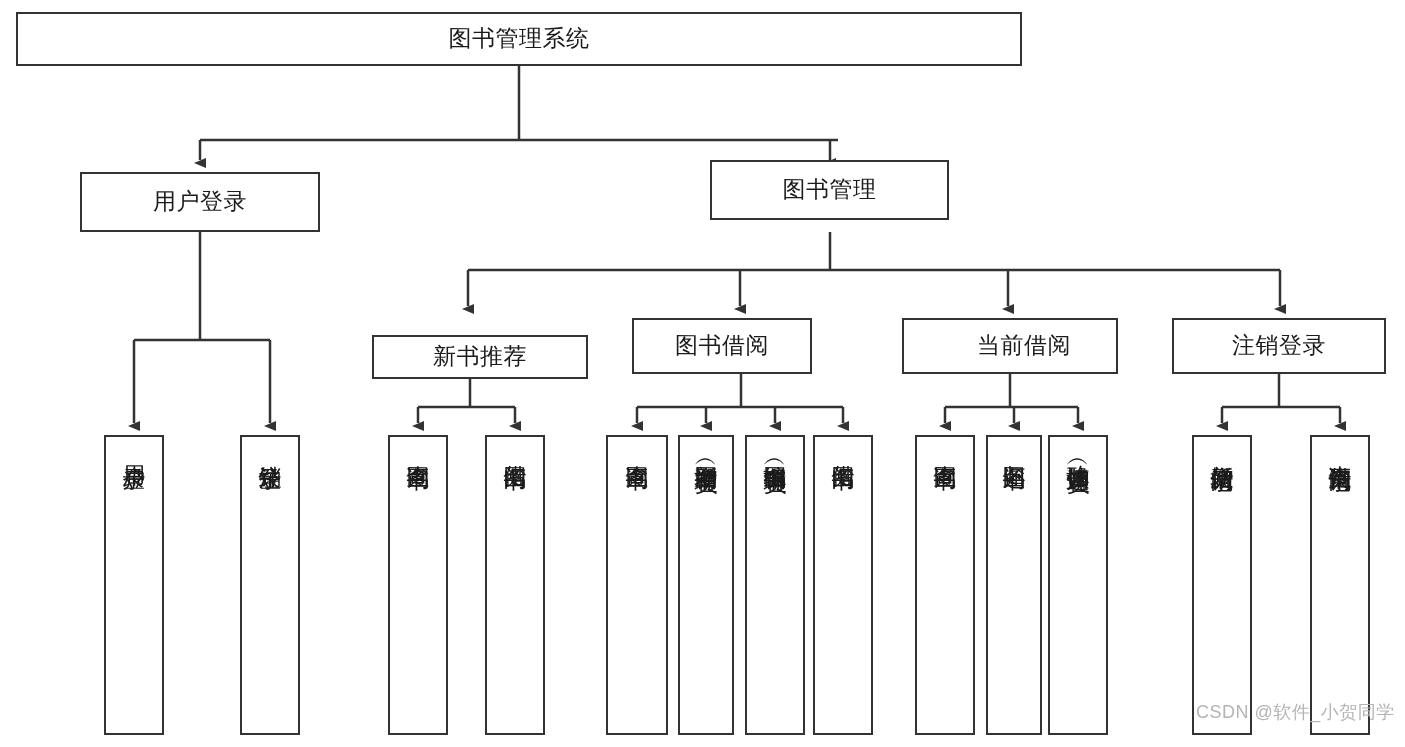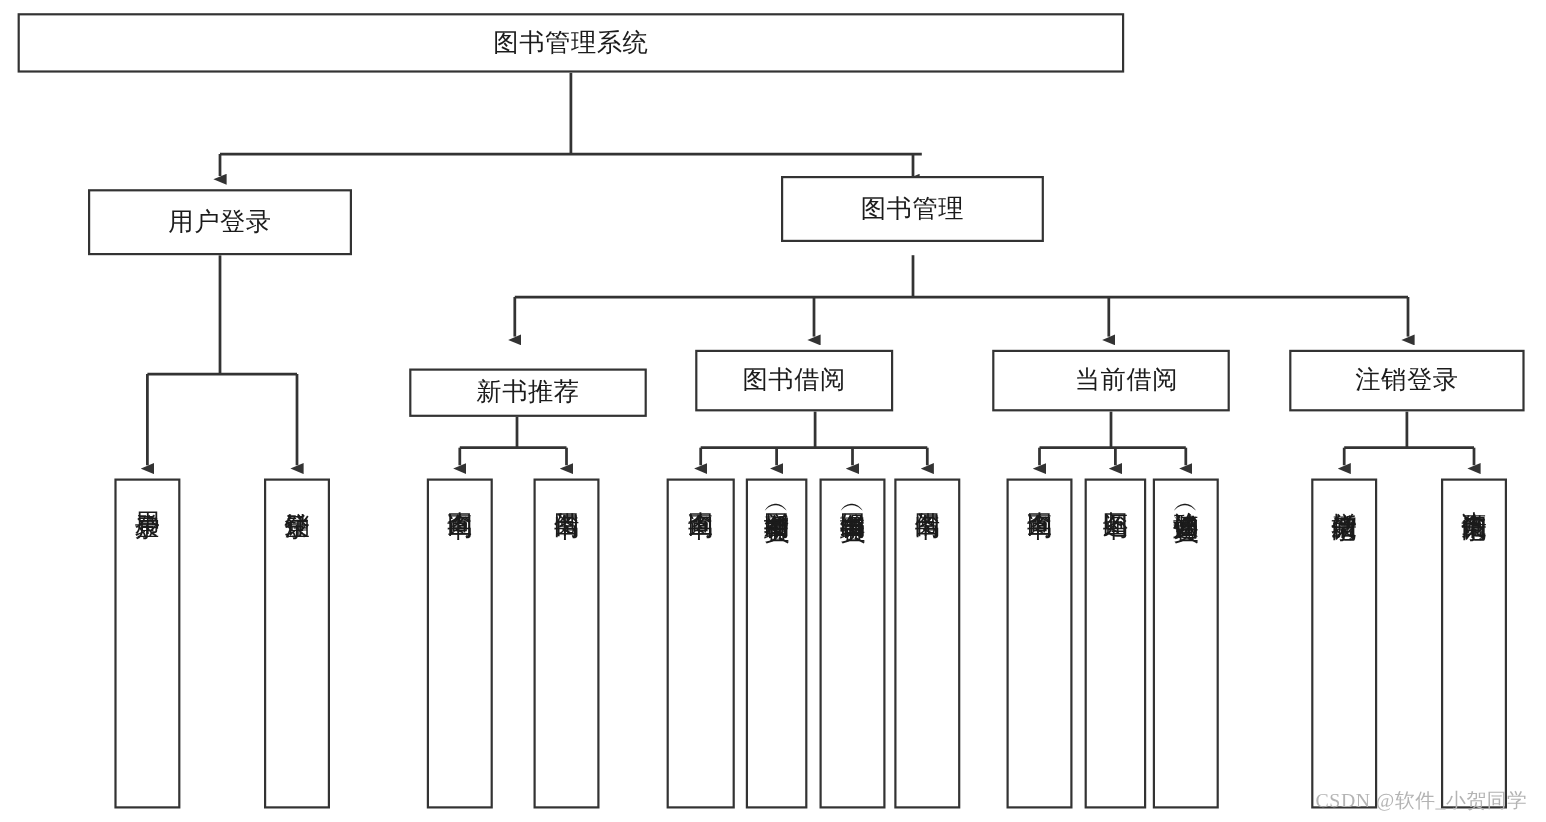--- a/index.html
+++ b/index.html
@@ -172,15 +172,15 @@
   <div class="node vertical" style="left:1048px; top:435px; width:60px; height:300px;">
     <span class="vlabel">确认归还（管理员）</span>
   </div>
   <div class="node vertical" style="left:1192px; top:435px; width:60px; height:300px;">
     <span class="vlabel">新增借阅记录</span>
   </div>
   <div class="node vertical" style="left:1310px; top:435px; width:60px; height:300px;">
     <span class="vlabel">查询借阅记录</span>
   </div>
 
-  <div class="watermark" style="left:1196px; top:716px;font-family:Liberation Serif, serif;">CSDN @软件_小贺同学</div>
+  <div class="watermark" style="left:1196px; top:700px;">CSDN @软件_小贺同学</div>
 
 </div>
 
 </body></html>

